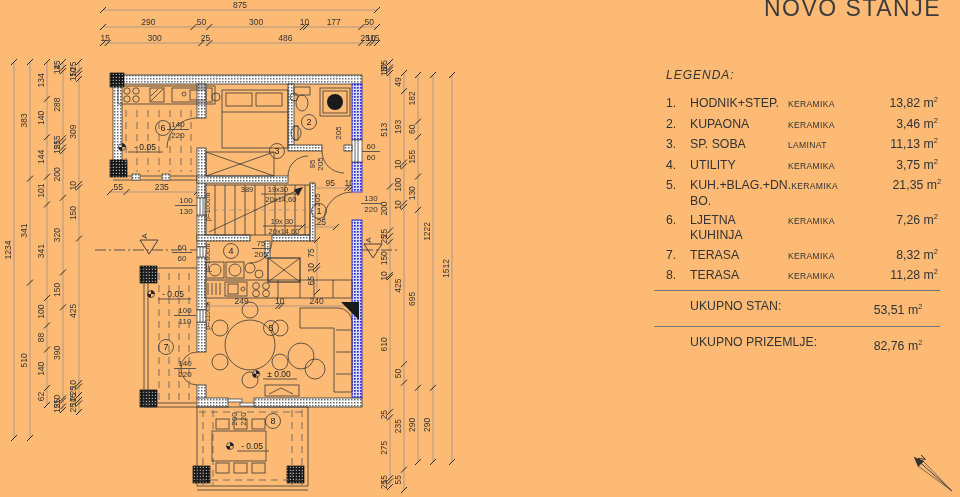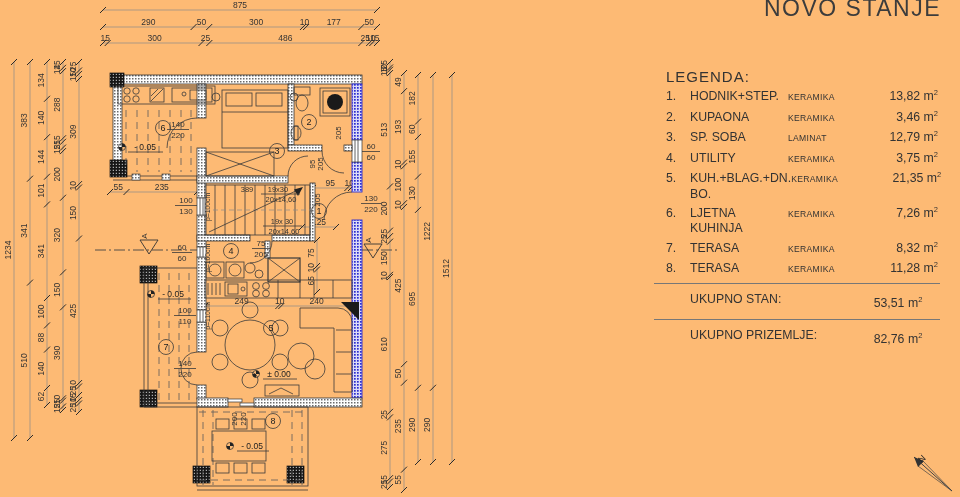--- a/index.html
+++ b/index.html
@@ -2,21 +2,21 @@
 <html><head>
 <meta charset="utf-8">
 <style>
   html,body{margin:0;padding:0;background:#fff;}
   #stage{position:relative;width:960px;height:497px;overflow:hidden;background:#fdba74;
          font-family:"Liberation Sans",sans-serif;color:#333;}
   
   .title{position:absolute;left:745px;top:-5px;width:215px;text-align:center;
          font-size:23px;letter-spacing:1.5px;color:#3c3c3c;font-weight:500;}
   .legend{position:absolute;left:666px;top:68px;width:272px;}
-  .legend-heading{font-size:15px;letter-spacing:1px;color:#333;margin-bottom:0;}
+  .legend-heading{font-size:12px;letter-spacing:1px;color:#333;margin-bottom:10px;font-style:italic;}
   .lrow{display:grid;grid-template-columns:24px 1fr 78px 72px;align-items:baseline;
         line-height:15.4px;font-size:12.3px;}
   .lmat{font-size:8.6px;letter-spacing:.3px;}
   .larea{text-align:right;white-space:nowrap;}
   .larea sup{font-size:7.5px;}
   .ldiv{border-top:1px solid #777;margin:5px 0 5px -12px;width:286px;}
   .trow{display:grid;grid-template-columns:1fr 80px;font-size:12.3px;line-height:21px;
         padding-left:24px;}
   .tval{text-align:center;white-space:nowrap;}
   .tval sup{font-size:7.5px;}
@@ -641,21 +641,21 @@
   <div class="lrow">
     <span>2.</span>
         <span>KUPAONA</span>
         <span class="lmat">KERAMIKA</span>
         <span class="larea"><span>3,46</span>&nbsp;<span>m</span><sup>2</sup></span>
   </div>
   <div class="lrow">
     <span>3.</span>
         <span>SP. SOBA</span>
         <span class="lmat">LAMINAT</span>
-        <span class="larea"><span>12,79</span>&nbsp;<span>m</span><sup>2</sup></span>
+        <span class="larea"><span>11,13</span>&nbsp;<span>m</span><sup>2</sup></span>
   </div>
   <div class="lrow">
     <span>4.</span>
         <span>UTILITY</span>
         <span class="lmat">KERAMIKA</span>
         <span class="larea"><span>3,75</span>&nbsp;<span>m</span><sup>2</sup></span>
   </div>
   <div class="lrow">
     <span>5.</span>
         <span>KUH.+BLAG.+DN. BO.</span>

